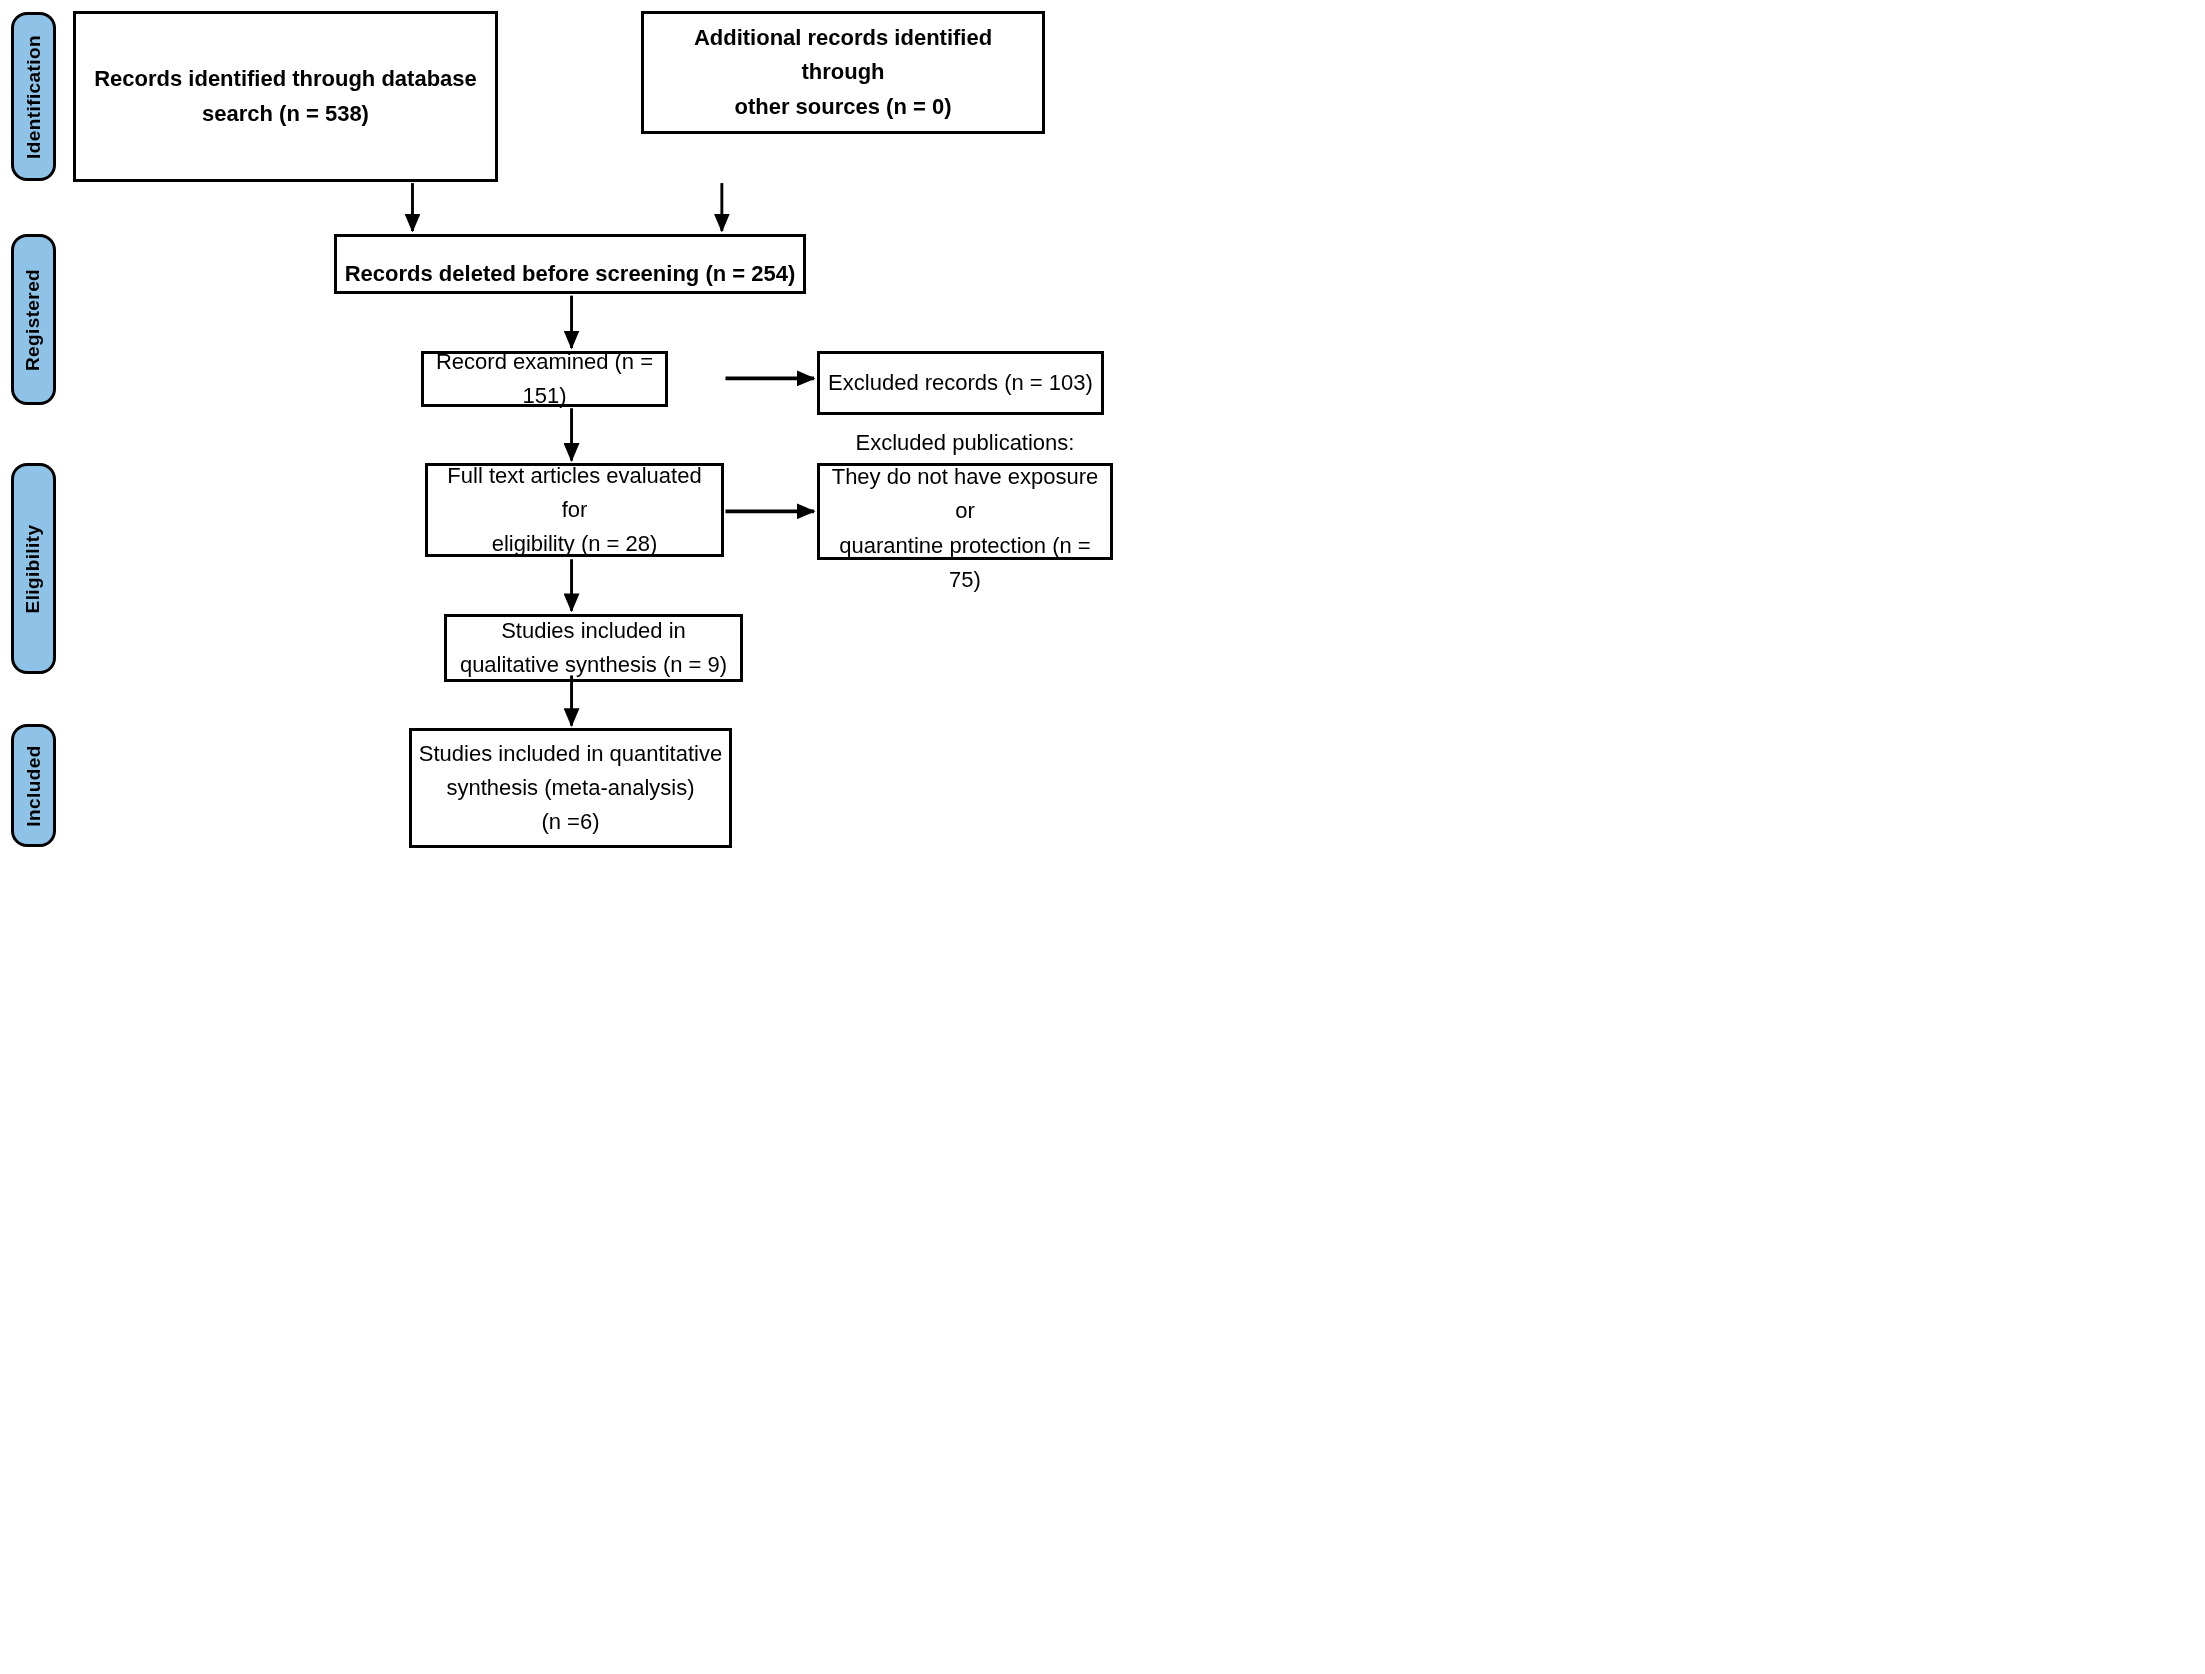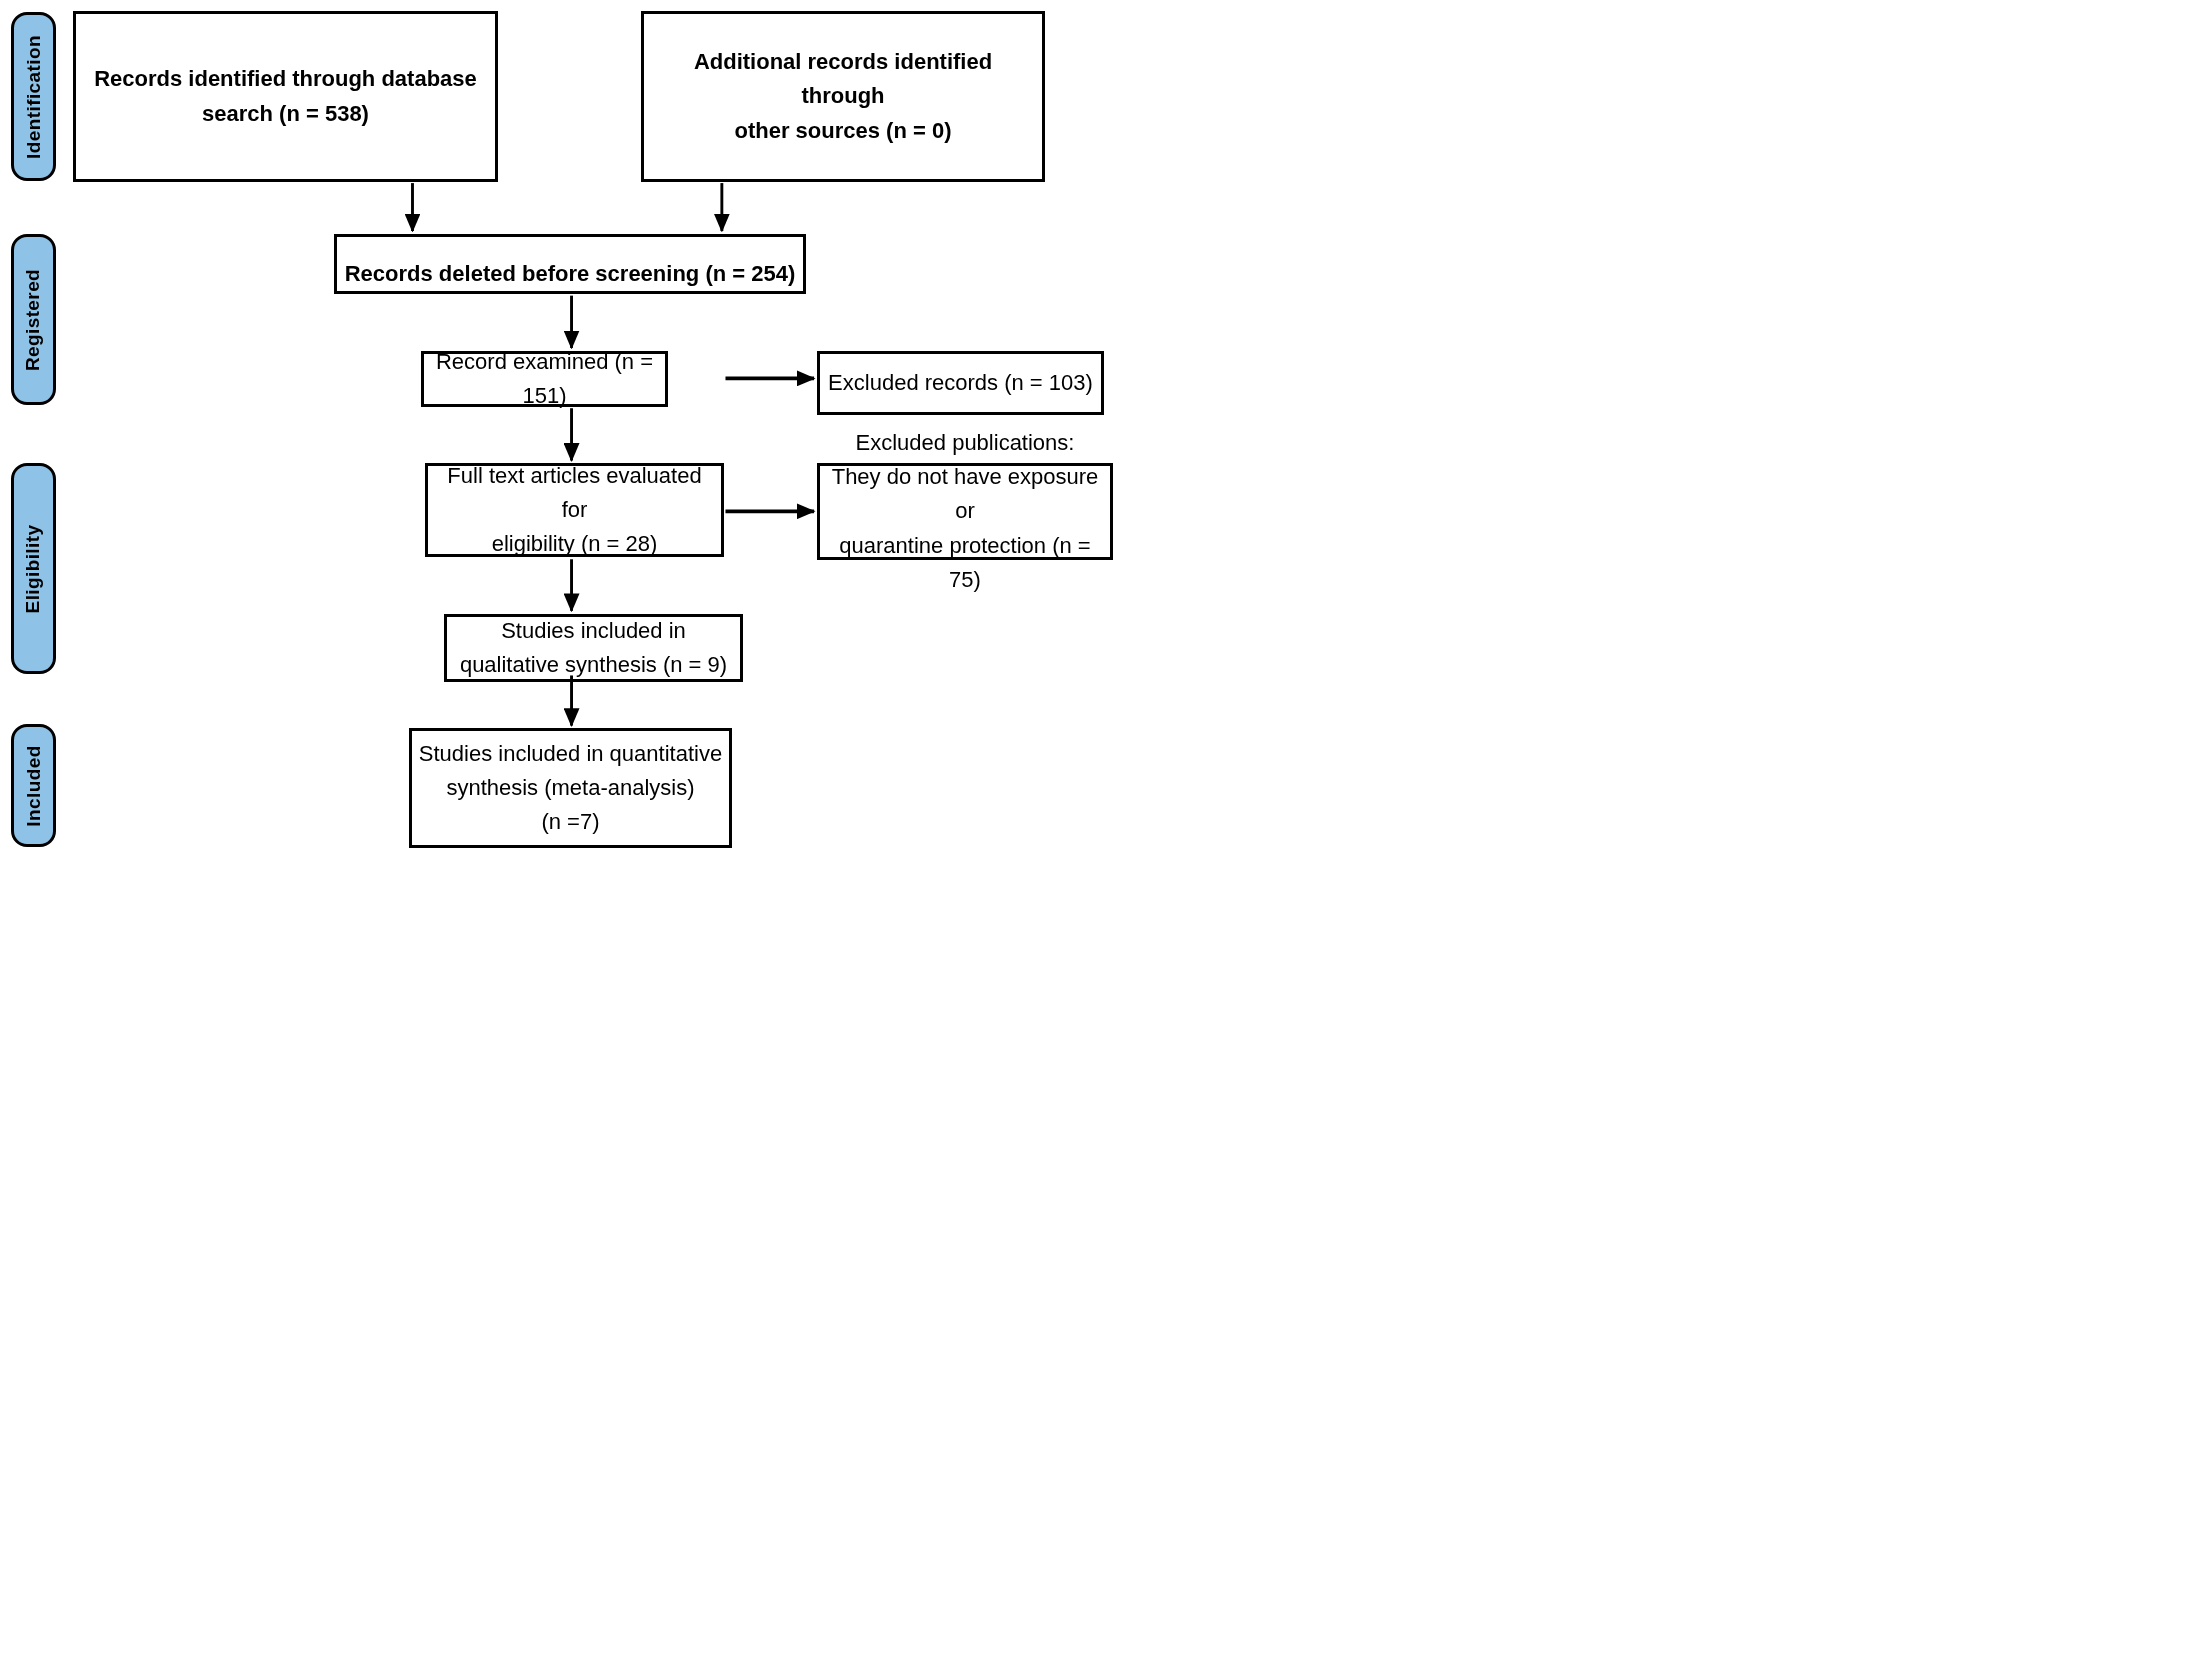--- a/index.html
+++ b/index.html
@@ -68,21 +68,21 @@
   </div>
   <div class="stage" style="top:724px;height:123px;">
     <span>Included</span>
   </div>
 
   <div class="fbox bold" style="left:73px;top:11px;width:425px;height:171px;">
     <div class="txt">Records identified through database
 search (n = 538)</div>
   </div>
 
-  <div class="fbox bold" style="left:641px;top:11px;width:404px;height:171px;">
+  <div class="fbox bold" style="left:641px;top:11px;width:404px;height:123px;">
     <div class="txt">Additional records identified through
 other sources (n = 0)</div>
   </div>
 
   <div class="fbox bold" style="left:334px;top:234px;width:472px;height:60px;align-items:flex-end;">
     <div class="txt">Records deleted before screening (n = 254)</div>
   </div>
 
   <div class="fbox" style="left:421px;top:351px;width:247px;height:56px;">
     <div class="txt">Record examined (n = 151)</div>
@@ -104,21 +104,21 @@
   </div>
 
   <div class="fbox" style="left:444px;top:614px;width:299px;height:68px;">
     <div class="txt">Studies included in
 qualitative synthesis (n = 9)</div>
   </div>
 
   <div class="fbox" style="left:409px;top:728px;width:323px;height:120px;">
     <div class="txt">Studies included in quantitative
 synthesis (meta-analysis)
-(n =7)</div>
+(n =6)</div>
   </div>
 
   <svg class="arrows" viewBox="0 0 1545 1173" xmlns="http://www.w3.org/2000/svg">
     <defs>
       <marker id="ah" markerUnits="userSpaceOnUse" markerWidth="26" markerHeight="22" refX="24" refY="11" orient="auto">
         <path d="M0,0 L26,11 L0,22 Z" fill="#000000"></path>
       </marker>
     </defs>
     <line x1="568" y1="252" x2="568" y2="318" stroke="#000" stroke-width="4" marker-end="url(#ah)"></line>
     <line x1="994" y1="252" x2="994" y2="318" stroke="#000" stroke-width="4" marker-end="url(#ah)"></line>

